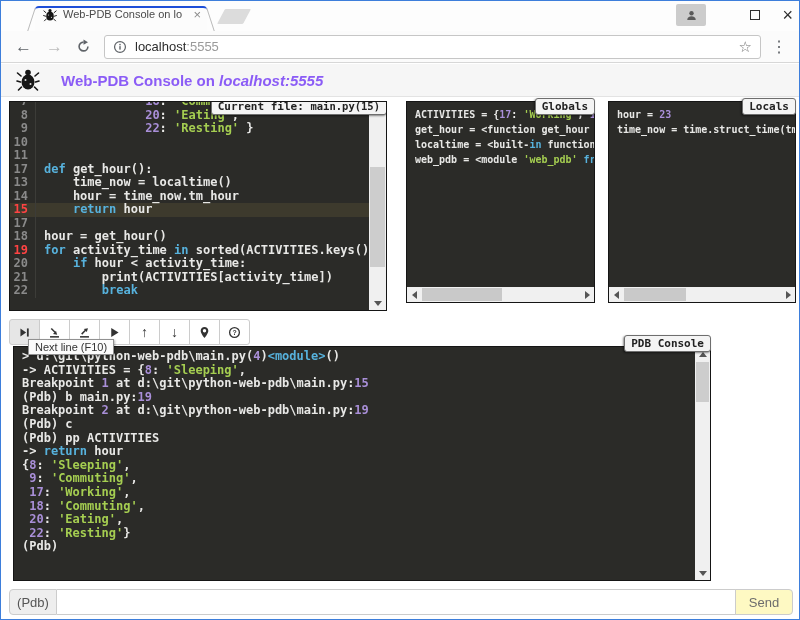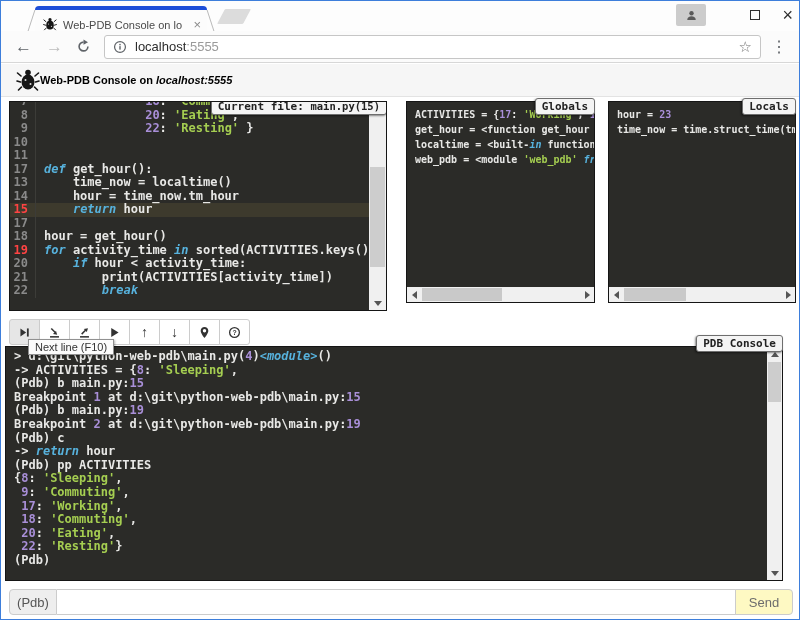--- a/index.html
+++ b/index.html
@@ -2,21 +2,21 @@
 <html><head>
 <meta charset="utf-8">
 <style>
   * { box-sizing: border-box; margin: 0; padding: 0; }
   html,body { width:800px; height:620px; font-family:"Liberation Sans", sans-serif; background:#fff; }
   .window { position:relative; width:800px; height:620px; border:1px solid #3d7edb; background:#fff; overflow:hidden; }
 
   
   .tabstrip { position:absolute; left:0; top:0; width:100%; height:30px; background:#fdfdfd; }
   .tab { position:absolute; left:34px; top:5px; width:172px; height:25px; background:#fcfcfc;
-         border-top:4px solid #1d4ed8; border-radius:4px 4px 0 0; display:flex; align-items:flex-end; padding:0 6px 0 8px; }
+         border-top:2px solid #1d4ed8; border-radius:4px 4px 0 0; display:flex; align-items:flex-start; padding:0 6px 0 8px; }
   .tab::before, .tab::after { content:""; position:absolute; top:0; bottom:0; width:1px; background:#b9b9b9; }
   .tab::before { left:-4px; transform:skewX(-18deg); }
   .tab::after  { right:-4px; transform:skewX(18deg); }
   .favicon { width:14px; height:14px; margin-right:6px; flex:none; }
   .favicon svg { width:14px; height:14px; display:block; }
   .tab-title { font-size:11px; color:#4a4a4a; white-space:nowrap; overflow:hidden; flex:1; }
   .tab-close { font-size:13px; color:#8a8a8a; margin-left:4px; line-height:1; cursor:default; }
   .newtab-btn { position:absolute; left:220px; top:8px; width:26px; height:15px; background:#dcdcdc; transform:skewX(-28deg); border-radius:1px; }
   .win-controls { position:absolute; right:6px; top:0; height:28px; display:flex; align-items:center; gap:22px; }
   .profile-btn { width:30px; height:22px; background:#cccccc; border-radius:2px; display:flex; align-items:center; justify-content:center; }
@@ -33,33 +33,33 @@
   .info-ico { width:14px; height:14px; margin-right:8px; flex:none; }
   .url { font-size:13px; color:#2d2d2d; flex:1; }
   .url .port { color:#9a9a9a; }
   .star-ico { font-size:15px; color:#767676; flex:none; }
   .menu-ico { font-size:16px; color:#5f6368; margin-right:12px; letter-spacing:0; }
 
   
   .navbar { position:absolute; left:0; top:63px; width:100%; height:33px; background:#f6f6f6; border-bottom:1px solid #e3e3e3; display:flex; align-items:center; }
   .logo { width:24px; height:24px; margin-left:15px; }
   .logo svg { width:24px; height:24px; display:block; }
-  .brand { margin-left:0; font-size:11px; font-weight:bold; color:#000000; }
+  .brand { margin-left:21px; font-size:15px; font-weight:bold; color:#8b5cf6; }
   .brand em { font-style:italic; }
 
   
   .panel { position:absolute; background:#2b2b28; border:1px solid #151515;padding-left:32px; }
   .panel-badge { position:absolute; top:-4px; right:-1px; z-index:6; background:#f4f4f4; border:1px solid #6e6e6e;
                  border-radius:3px; padding:0 6px; height:17px; line-height:15px; font-size:11px; color:#222;
                  box-shadow:-1px 1px 2px rgba(0,0,0,.45); white-space:nowrap; }
   .panel-badge b { font-weight:bold; }
   .panel-badge .mono { font-family:"DejaVu Sans Mono", monospace; font-size:10.5px; }
 
   .mono-txt { font-family:"DejaVu Sans Mono", monospace; font-weight:bold; color:#e8e8e6; }
-  .t-p { color:#e8e8e6; } .t-k { color:#57b2dd;font-style:italic; } .t-s { color:#a5ce51; } .t-n { color:#a98fd8; }
+  .t-p { color:#e8e8e6; } .t-k { color:#57b2dd; } .t-s { color:#a5ce51; } .t-n { color:#a98fd8; }
 
   
   .panel-code { left:8px; top:100px; width:378px; height:210px; overflow:hidden; }
   .code-lines { position:absolute; left:0; top:-7px; right:17px; font-size:12px; line-height:13.5px; }
   .crow { display:flex; }
   .crow.cur { background:#3d3a2d; }
   .gut { flex:none; width:26px; text-align:right; padding-right:7px; color:#8a8a8a; border-right:1px solid #3c3c38; margin-right:8px; }
   .gut.bp { color:#ff4343; }
   .lc { white-space:pre; }
   .vscroll { position:absolute; right:0; top:0; bottom:0; width:17px; background:#f0f0f0; z-index:4; }
@@ -84,21 +84,21 @@
              display:flex; align-items:center; justify-content:center; padding:0; cursor:pointer; }
   .dbg-btn:first-child { margin-left:0; border-radius:3px 0 0 3px; }
   .dbg-btn:last-child { border-radius:0 3px 3px 0; }
   .dbg-btn.active { background:#e6e6e6; }
   .dbg-btn svg { width:13px; height:13px; display:block; }
   .dbg-glyph { font-size:14px; font-weight:bold; color:#333; line-height:1; }
   .tooltip { position:absolute; left:27px; top:338px; z-index:20; background:#fbfbfb; border:1px solid #919191;
              padding:1px 6px; font-size:11px; color:#333; box-shadow:1px 1px 2px rgba(0,0,0,.3); white-space:nowrap; }
 
   
-  .panel-console { left:4px; top:345px; width:778px; height:235px; overflow:visible; }
+  .panel-console { left:12px; top:345px; width:698px; height:235px; overflow:visible; }
   .panel-console .panel-badge { top:-12px; }
   .console-lines { position:absolute; left:0; top:0; right:15px; bottom:0; padding:3px 8px; font-size:12px; line-height:13.6px; overflow:hidden; }
   .console-lines .lc { white-space:pre; }
   .panel-console .vscroll { width:15px; }
 
   
   .prompt-row { position:absolute; left:8px; top:588px; width:784px; height:26px; display:flex; }
   .prompt-addon { flex:none; width:48px; background:#eeeeee; border:1px solid #ccc; border-radius:4px 0 0 4px;
                   font-size:13px; color:#555; display:flex; align-items:center; justify-content:center; }
   .prompt-input { flex:1; border:1px solid #ccc; border-left:none; padding:0 8px; font-size:13px; color:#333; outline:none; }
@@ -368,39 +368,36 @@
   <div class="panel panel-console mono-txt">
     <div class="panel-badge"><b>PDB Console</b></div>
     <div class="console-lines" id="console-lines">
         <div class="crow">
           <span class="lc"><span class="t-p">&gt; d:\git\python-web-pdb\main.py(</span><span class="t-n">4</span><span class="t-p">)</span><span class="t-k">&lt;module&gt;</span><span class="t-p">()</span></span>
         </div>
         <div class="crow">
           <span class="lc"><span class="t-p">-&gt; ACTIVITIES = {</span><span class="t-n">8</span><span class="t-p">: </span><span class="t-s">'Sleeping'</span><span class="t-p">,</span></span>
         </div>
         <div class="crow">
-          <span class="lc"><span class="t-p">(Pdb) b main.py:</span><span class="t-n">15</span></span>
-        </div>
-        <div class="crow">
           <span class="lc"><span class="t-p">Breakpoint </span><span class="t-n">1</span><span class="t-p"> at d:\git\python-web-pdb\main.py:</span><span class="t-n">15</span></span>
         </div>
         <div class="crow">
           <span class="lc"><span class="t-p">(Pdb) b main.py:</span><span class="t-n">19</span></span>
         </div>
         <div class="crow">
           <span class="lc"><span class="t-p">Breakpoint </span><span class="t-n">2</span><span class="t-p"> at d:\git\python-web-pdb\main.py:</span><span class="t-n">19</span></span>
         </div>
         <div class="crow">
           <span class="lc"><span class="t-p">(Pdb) c</span></span>
         </div>
         <div class="crow">
+          <span class="lc"><span class="t-p">(Pdb) pp ACTIVITIES</span></span>
+        </div>
+        <div class="crow">
           <span class="lc"><span class="t-p">-&gt; </span><span class="t-k">return</span><span class="t-p"> hour</span></span>
-        </div>
-        <div class="crow">
-          <span class="lc"><span class="t-p">(Pdb) pp ACTIVITIES</span></span>
         </div>
         <div class="crow">
           <span class="lc"><span class="t-p">{</span><span class="t-n">8</span><span class="t-p">: </span><span class="t-s">'Sleeping'</span><span class="t-p">,</span></span>
         </div>
         <div class="crow">
           <span class="lc"><span class="t-p"> </span><span class="t-n">9</span><span class="t-p">: </span><span class="t-s">'Commuting'</span><span class="t-p">,</span></span>
         </div>
         <div class="crow">
           <span class="lc"><span class="t-p"> </span><span class="t-n">17</span><span class="t-p">: </span><span class="t-s">'Working'</span><span class="t-p">,</span></span>
         </div>

